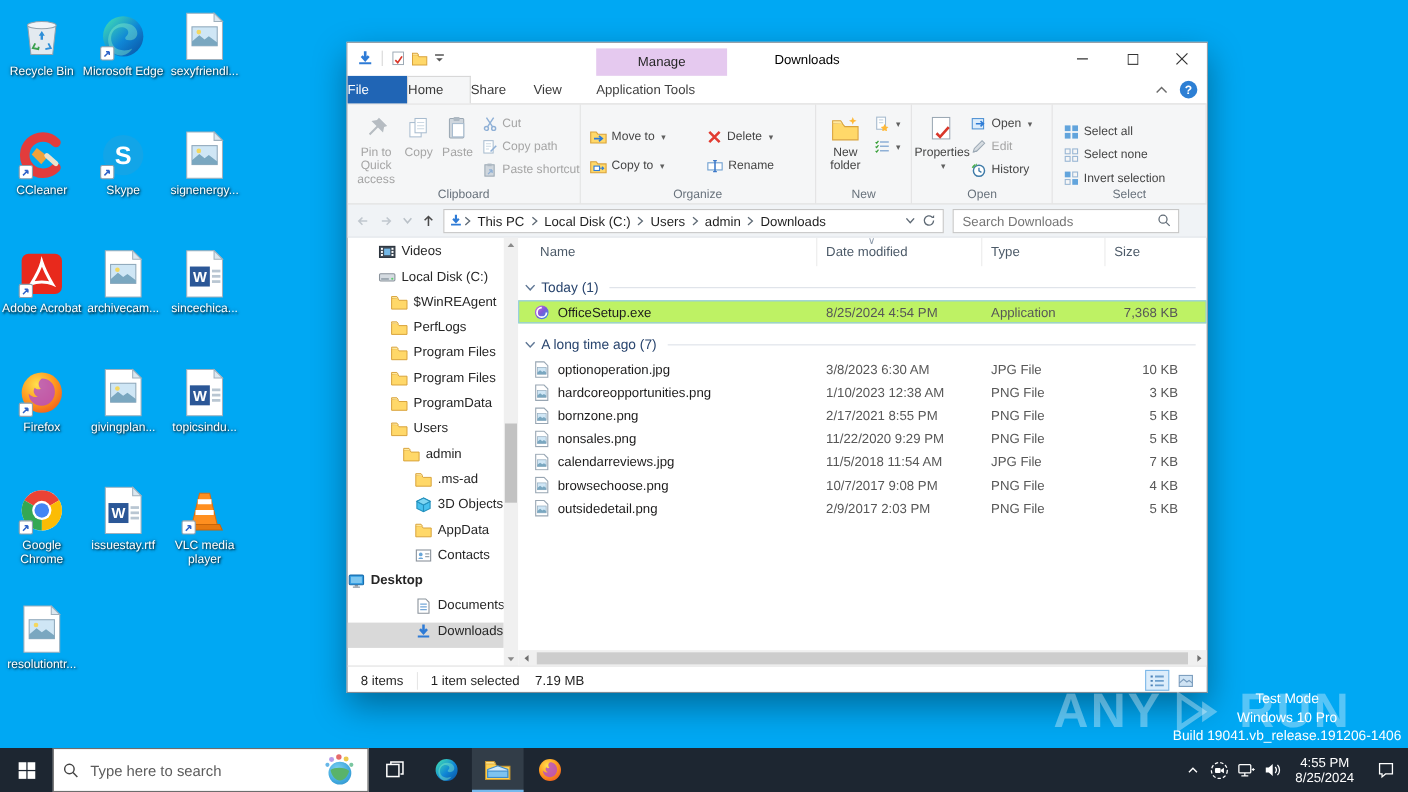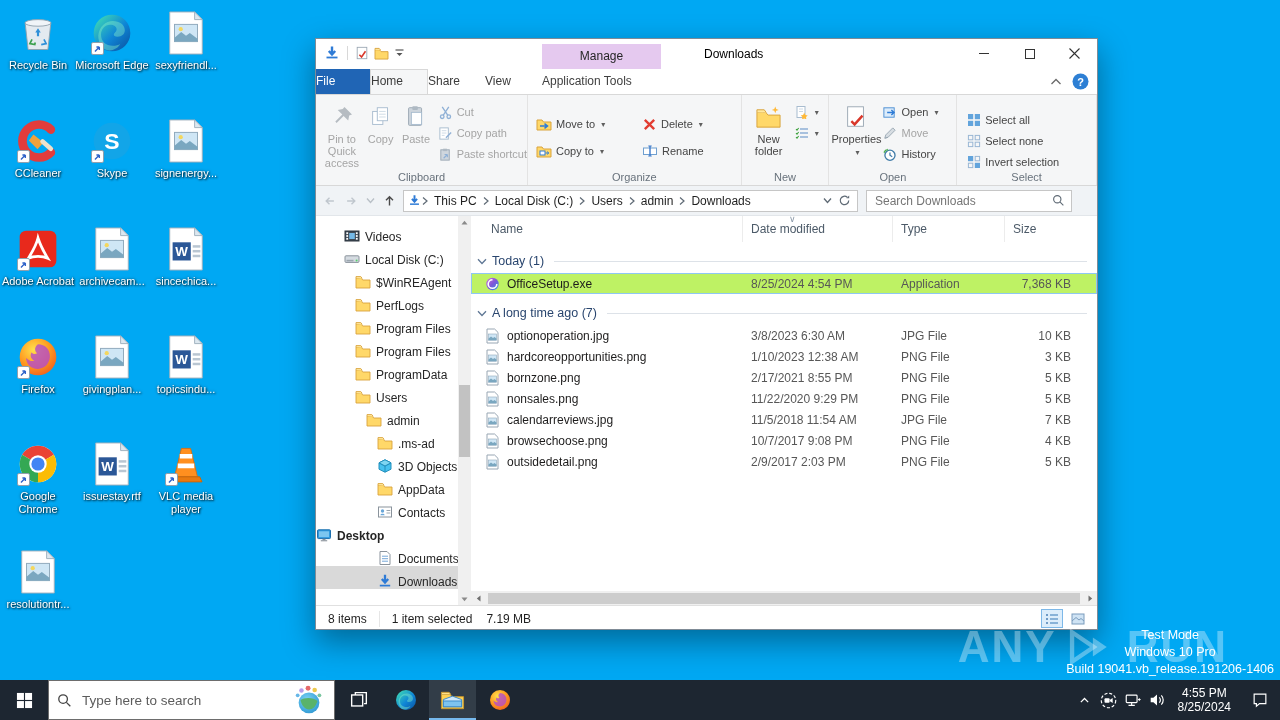--- a/index.html
+++ b/index.html
@@ -57,21 +57,21 @@
   .addr{height:22px;background:#fff;border:1px solid #c6c6c6;width:455px;display:flex;align-items:center;box-sizing:border-box;padding:0 4px;overflow:hidden}
   .crumb{padding:0 5px;color:#1f1f1f;white-space:nowrap}
   .crumb-sep svg{width:8px;height:10px}
   .addr-end{margin-left:auto;display:flex;align-items:center;gap:6px;padding-right:2px}
   .searchbox{height:22px;background:#fff;border:1px solid #c6c6c6;width:206px;margin-left:8px;display:flex;align-items:center;box-sizing:border-box;padding:0 6px}
   .searchbox input{border:none;outline:none;flex:1;font-size:12px;font-family:"Liberation Sans",sans-serif;color:#333;background:transparent}
   .searchbox input::placeholder{color:#757575}
   
   .main{display:flex;height:389px}
   .tree{width:142px;padding-top:5px;overflow:hidden}
-  .titem{display:flex;align-items:flex-end;height:23px;gap:5px;white-space:nowrap;overflow:hidden;font-size:12px;color:#262626}
+  .titem{display:flex;align-items:flex-start;height:23px;gap:5px;white-space:nowrap;overflow:hidden;font-size:12px;color:#262626}
   .titem.sel{background:#d9d9d9}
   .titem .ticon{width:16px;height:16px;flex:none}
   .titem .ticon svg{width:16px;height:16px}
   .treebar{width:13px;background:#f0f0f0;position:relative}
   .treebar .arrow{position:absolute;left:0;width:13px;height:12px;display:flex;align-items:center;justify-content:center}
   .treebar .thumb{position:absolute;left:1px;width:11px;background:#c2c2c2}
   .files{flex:1;position:relative;overflow:hidden}
   .colh{display:grid;grid-template-columns:272px 150px 112px 76px;height:26px;align-items:center;color:#4c5a68;font-size:12px}
   .colh .hc{position:relative;height:100%;display:flex;align-items:center;border-right:1px solid #ececec;box-sizing:border-box}
   .hc-name{padding-left:20px}
@@ -598,21 +598,21 @@
               <span>Open</span>
               <span class="caret">▾</span>
             </div>
             <div class="rsmall dis">
               <span>
                 <svg viewBox="0 0 16 16" width="15" height="15">
                   <path d="M3 13l1-3.5L11.5 2 14 4.5 6.5 12z" fill="#d7dde2" stroke="#9aa7b3"></path>
                   <path d="M3 13l3.5-1" stroke="#9aa7b3"></path>
                 </svg>
               </span>
-              <span>Move</span>
+              <span>Edit</span>
             </div>
             <div class="rsmall">
               <span>
                 <svg viewBox="0 0 16 16" width="15" height="15">
                   <circle cx="8.5" cy="8.8" r="5.4" fill="#fff" stroke="#3f7ba8" stroke-width="1.4"></circle>
                   <path d="M8.5 5.8v3l2.4 1.5" stroke="#3f7ba8" stroke-width="1.3" fill="none"></path>
                   <path d="M2.2 6A6.6 6.6 0 0 1 5 2.9" stroke="#4caf50" stroke-width="1.6" fill="none"></path>
                   <path d="M5.8 1.6L5.1 3.4l2 .6z" fill="#4caf50"></path>
                 </svg>
               </span>

